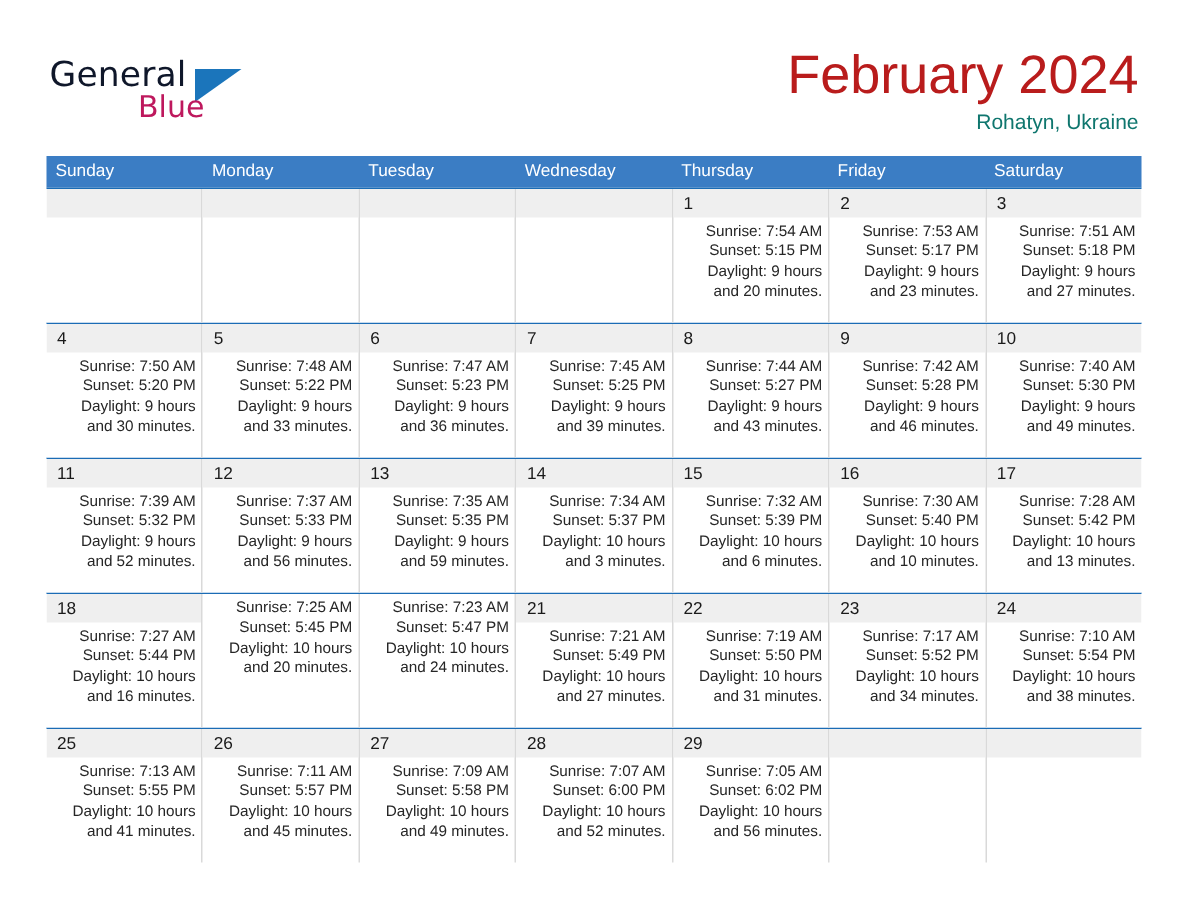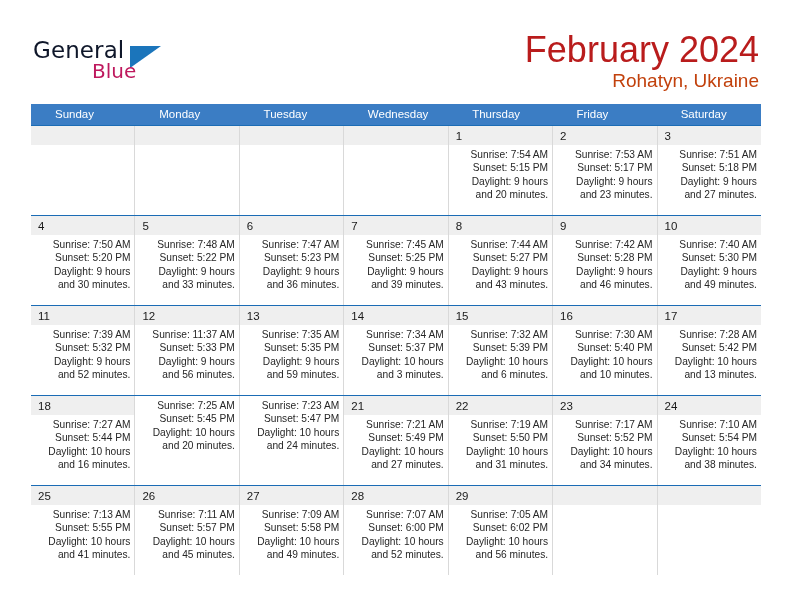--- a/index.html
+++ b/index.html
@@ -75,23 +75,23 @@
   }
   .cal-title {
     font-size: 36px;
     font-weight: 400;
     color: #b91c1c;
     line-height: 32px;
     font-family: "Liberation Sans", sans-serif;
   }
   .cal-subtitle {
     margin-top: 7px;
-    font-size: 19px;
+    font-size: 14px;
     font-weight: 400;
-    color: #c2410c;
+    color: #0f766e;
     line-height: 16px;
   }
 
   
   .calendar {
     position: absolute;
     left: 31px;
     top: 104px;
     width: 730px;
   }
@@ -100,21 +100,21 @@
     display: flex;
     width: 730px;
     height: 21px;
     background: #3b7dc4;
   }
   .dow-cell {
     flex: 1 1 0;
     color: #ffffff;
     font-size: 11.5px;
     line-height: 21px;
-    padding-left: 24px;
+    padding-left: 6px;
     box-sizing: border-box;
     white-space: nowrap;
     overflow: hidden;
   }
 
   .week-row {
     display: flex;
     width: 730px;
     height: 90px;
     border-top: 1.6px solid #1b6cb5;
@@ -308,21 +308,21 @@
         <div class="day-info">
           <div>Sunrise: 7:39 AM</div>
           <div>Sunset: 5:32 PM</div>
           <div>Daylight: 9 hours</div>
           <div>and 52 minutes.</div>
         </div>
       </div>
       <div class="day-cell">
         <div class="day-number-band"><span class="day-number">12</span></div>
         <div class="day-info">
-          <div>Sunrise: 11:37 AM</div>
+          <div>Sunrise: 7:37 AM</div>
           <div>Sunset: 5:33 PM</div>
           <div>Daylight: 9 hours</div>
           <div>and 56 minutes.</div>
         </div>
       </div>
       <div class="day-cell">
         <div class="day-number-band"><span class="day-number">13</span></div>
         <div class="day-info">
           <div>Sunrise: 7:35 AM</div>
           <div>Sunset: 5:35 PM</div>

